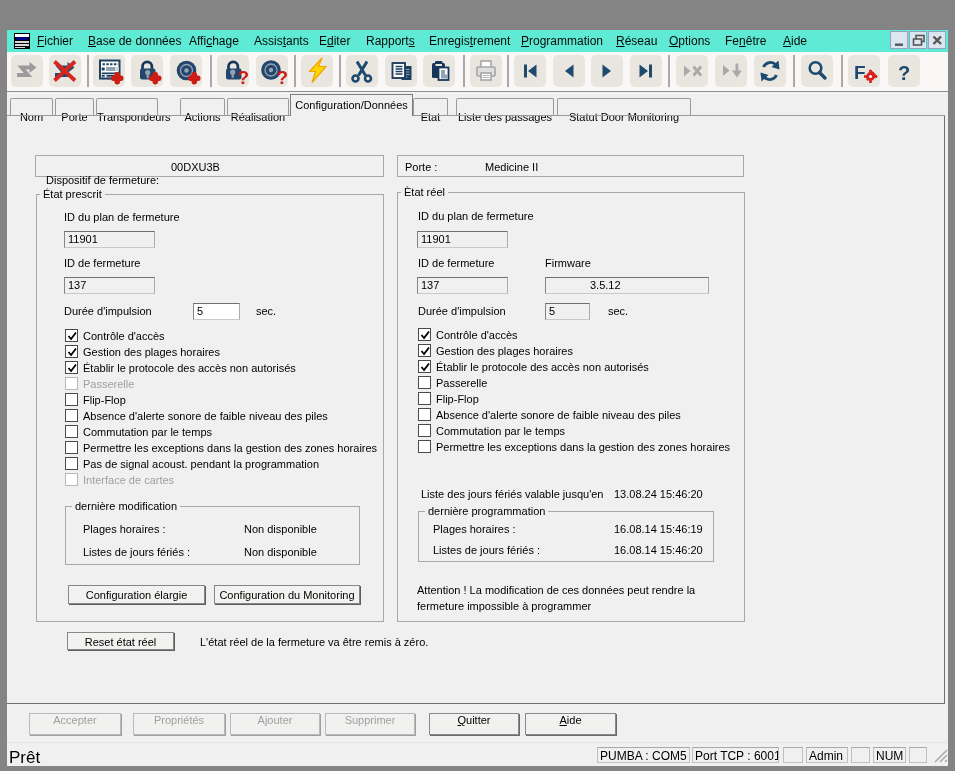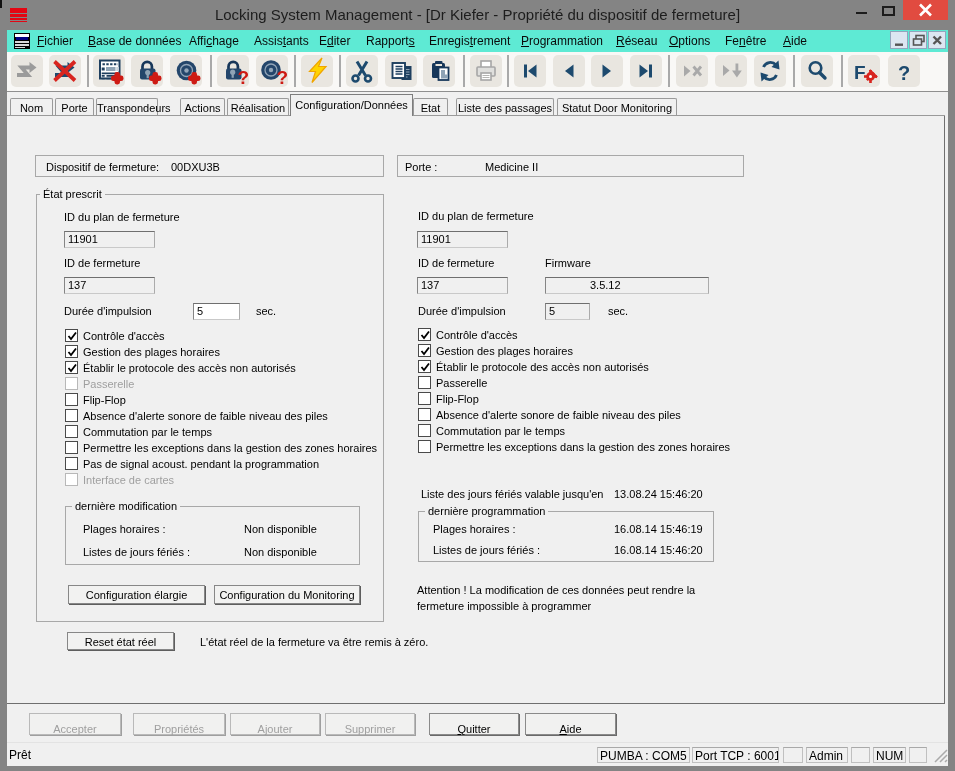--- a/index.html
+++ b/index.html
@@ -23,70 +23,55 @@
 #mdibtns { position:absolute; left:882px; top:1px; font-size:0; }
 .mdib { display:inline-block; width:18px; height:18px; background:#dce6f1; border:1px solid #92a5bd; margin-left:1px; vertical-align:top; position:relative; }
 .mdib svg { display:block; }
 
 #toolbar { position:absolute; left:7px; top:52px; width:941px; height:40px; background:#f9f8f6; border-bottom:1px solid #8f8f8f; }
 .tbtn { position:absolute; top:3px; width:32px; height:32px; background:#e9e6e0; border-radius:5px; }
 .tsep { position:absolute; top:3px; width:2px; height:32px; background:#a9a9a9; }
 
 #tabstrip { position:absolute; left:7px; top:92px; width:941px; height:23px; background:#f0f0f0; }
 #tabline { position:absolute; left:7px; top:115px; width:938px; height:1px; background:#9a9a9a; z-index:4; }
-.tab { position:absolute; top:98px; height:17px; z-index:3; background:#f0f0f0; border:1px solid #9a9a9a; border-bottom:none; border-top-left-radius:2px; border-top-right-radius:2px; font-size:11px; text-align:center; padding-top:3px; }
+.tab { position:absolute; top:98px; height:17px; z-index:3; background:#f0f0f0; border:1px solid #9a9a9a; border-bottom:none; border-top-left-radius:2px; border-top-right-radius:2px; font-size:11px; text-align:center; padding-top:12px; }
 #tabactive { position:absolute; top:94px; height:22px; background:#f0f0f0; border:1px solid #7d7d7d; border-bottom:none; z-index:5; font-size:11px; text-align:center; padding-top:4px; }
 
 #pane { position:absolute; left:7px; top:115px; width:938px; height:589px; background:#f0f0f0; border-right:1px solid #6f6f6f; border-bottom:1px solid #6f6f6f; }
 .fs { position:absolute; border:1px solid #a8a8a8; }
 .fslabel { position:absolute; top:-7px; background:#f0f0f0; padding:0 3px; font-size:11px; white-space:nowrap; }
 .lbl { position:absolute; font-size:11px; white-space:nowrap; }
 .tb { position:absolute; height:17px; background:#f0f0f0; border:1px solid; border-color:#6f6f6f #ababab #c9c9c9 #858585; font-size:11px; padding:1px 0 0 3px; }
 .tbw { background:#fff; }
 .cb { position:absolute; width:13px; height:13px; background:#fff; border:1px solid #4a4a4a; }
 .cbd { border-color:#b8b8b8; }
 .cb svg { position:absolute; left:0px; top:0px; }
 .btn { position:absolute; background:#f2f2f1; border:1px solid #878787; box-shadow:1px 1px 0 #5e5e5e; font-size:11px; text-align:center; color:#000; }
 .gray { color:#9f9f9f; }
 
-.bbtn { position:absolute; top:713px; height:22px; background:#f1f1f0; border:1px solid #8a8a8a; box-shadow:1px 1px 0 #6a6a6a; text-align:center; padding-top:9px; font-size:11px; }
+.bbtn { position:absolute; top:713px; height:22px; background:#f1f1f0; border:1px solid #8a8a8a; box-shadow:1px 1px 0 #6a6a6a; text-align:center; padding-top:0; font-size:11px; }
 .bbtn.dis { border-color:#b9b9b9; box-shadow:1px 1px 0 #9f9f9f; color:#9f9f9f; }
 
 #statusbar { position:absolute; left:7px; top:742px; width:941px; height:24px; background:#f0f0f0; border-top:1px solid #e3e3e3; }
 .sbox { position:absolute; top:4px; height:16px; border:1px solid #c0c0c0; border-top-color:#a9a9a9; font-size:12px; padding:1px 0 0 2px; white-space:nowrap; overflow:hidden; }
 #grip { position:absolute; left:927px; top:6px; width:14px; height:14px; }
 #botborder { position:absolute; left:0; top:766px; width:955px; height:5px; background:#848484; }
 #rightborder { position:absolute; left:948px; top:0; width:7px; height:771px; background:#848484; }
 #leftborder { position:absolute; left:0; top:0; width:7px; height:771px; background:#848484; }
 </style>
 </head>
 <body>
 <div id="win">
 
   <div style="position:absolute; left:7px; top:30px; width:941px; height:736px; background:#f0f0f0;"></div>
 
   <div id="leftborder"></div>
     <div id="rightborder"></div>
     <div id="botborder"></div>
 
-  <div id="titlebar">
-    <div id="notch"></div>
-    <div id="logo">
-        <div style="height:5px"></div>
-        <div style="height:3px"></div>
-        <div style="height:2px"></div>
-        <div style="height:1px"></div>
-      </div>
-    <div id="titletext">Locking System Management - [Dr Kiefer - Propriété du dispositif de fermeture]</div>
-    <div id="btnmin"></div>
-    <div id="btnmax"></div>
-    <div id="btnclose"><svg width="45" height="20">
-          <path d="M17 4.5 L28 15.5 M28 4.5 L17 15.5" stroke="#fff" stroke-width="2.6"></path>
-        </svg></div>
-  </div>
 
   <div id="menubar">
     <svg style="position:absolute;left:7px;top:3px" width="16" height="16">
       <rect x="0" y="0" width="16" height="16" fill="#000"></rect>
       <rect x="1" y="1" width="14" height="3" fill="#fff"></rect>
       <rect x="2" y="4" width="12" height="3" fill="#000080"></rect>
       <rect x="1" y="8" width="14" height="2" fill="#d8d8d8"></rect>
       <rect x="1" y="11" width="14" height="2" fill="#d8d8d8"></rect>
       <rect x="1" y="14" width="10" height="1" fill="#d8d8d8"></rect>
     </svg>
@@ -258,26 +243,26 @@
   <div id="tabstrip"></div>
   <div id="tabline"></div>
   <div class="tab" style="left:10px; width:43px;">Nom</div>
   <div class="tab" style="left:55px; width:39px;text-align:center;">Porte</div>
   <div class="tab" style="left:96px; width:62px;">Transpondeurs</div>
   <div class="tab" style="left:180px; width:45px;">Actions</div>
   <div class="tab" style="left:227px; width:62px;">Réalisation</div>
   <div id="tabactive" class="abs" style="left:290px; width:123px;">Configuration/Données</div>
   <div class="tab" style="left:413px; width:35px;">Etat</div>
   <div class="tab" style="left:456px; width:98px;">Liste des passages</div>
-  <div class="tab" style="left:557px; width:120px;">Statut Door Monitoring</div>
+  <div class="tab" style="left:557px; width:134px;">Statut Door Monitoring</div>
 
   <div id="pane"></div>
 
   <div class="fs" style="left:35px; top:155px; width:349px; height:22px; background:#f0f0f0;"></div>
-  <div class="lbl" style="left:46px; top:161px;">Dispositif de fermeture:</div>
+  <div class="lbl" style="left:46px; top:174px;">Dispositif de fermeture:</div>
   <div class="lbl" style="left:171px; top:161px;">00DXU3B</div>
   <div class="fs" style="left:36px; top:194px; width:348px; height:428px;">
     <div class="fslabel" style="left:3px;">État prescrit</div>
   </div>
   <div class="lbl" style="left:64px; top:211px;">ID du plan de fermeture</div>
   <div class="tb" style="left:64px; top:231px; width:91px;">11901</div>
   <div class="lbl" style="left:64px; top:257px;">ID de fermeture</div>
   <div class="tb" style="left:64px; top:277px; width:91px;">137</div>
   <div class="lbl" style="left:64px; top:305px;">Durée d'impulsion</div>
   <div class="tb tbw" style="left:193px; top:303px; width:47px;">5</div>
@@ -324,20 +309,23 @@
   <div class="lbl" style="left:83px; top:546px;">Listes de jours fériés :</div>
   <div class="lbl" style="left:244px; top:546px;">Non disponible</div>
   <div class="btn" style="left:68px; top:585px; width:137px; height:19px; padding-top:3px;">Configuration élargie</div>
   <div class="btn" style="left:214px; top:585px; width:146px; height:19px; padding-top:3px;">Configuration du Monitoring</div>
   <div class="btn" style="left:67px; top:632px; width:107px; height:18px; padding-top:3px;">Reset état réel</div>
   <div class="lbl" style="left:200px; top:636px;">L'état réel de la fermeture va être remis à zéro.</div>
 
   <div class="fs" style="left:397px; top:155px; width:347px; height:22px; background:#f0f0f0;"></div>
   <div class="lbl" style="left:405px; top:161px;">Porte :</div>
   <div class="lbl" style="left:485px; top:161px;">Medicine II</div>
+  <div class="fs" style="left:397px; top:192px; width:348px; height:430px;">
+    <div class="fslabel" style="left:3px;">Ètat réel</div>
+  </div>
   <div class="lbl" style="left:418px; top:210px;">ID du plan de fermeture</div>
   <div class="tb" style="left:417px; top:231px; width:91px;">11901</div>
   <div class="lbl" style="left:418px; top:257px;">ID de fermeture</div>
   <div class="lbl" style="left:545px; top:257px;">Firmware</div>
   <div class="tb" style="left:417px; top:277px; width:91px;">137</div>
   <div class="tb" style="left:545px; top:277px; width:164px;padding-left:44px;">3.5.12</div>
   <div class="lbl" style="left:418px; top:305px;">Durée d'impulsion</div>
   <div class="tb" style="left:545px; top:303px; width:45px;">5</div>
   <div class="lbl" style="left:608px; top:305px;">sec.</div>
 
@@ -382,21 +370,21 @@
   <div class="lbl" style="left:417px; top:600px;">fermeture impossible à programmer</div>
 
   <div class="bbtn dis" style="left:29px; width:92px;">Accepter</div>
   <div class="bbtn dis" style="left:133px; width:92px;">Propriétés</div>
   <div class="bbtn dis" style="left:230px; width:90px;">Ajouter</div>
   <div class="bbtn dis" style="left:325px; width:90px;">Supprimer</div>
   <div class="bbtn" style="left:429px; width:90px;"><u>Q</u>uitter</div>
   <div class="bbtn" style="left:525px; width:91px;"><u>A</u>ide</div>
 
   <div id="statusbar">
-    <div class="lbl" style="left:2px; top:5px; font-size:12px;">Prêt</div>
+    <div class="lbl" style="left:2px; top:5px; font-size:17px;">Prêt</div>
     <div class="sbox" style="left:590px; width:93px;">PUMBA : COM5</div>
     <div class="sbox" style="left:685px; width:87px;">Port TCP : 6001</div>
     <div class="sbox" style="left:776px; width:20px;"></div>
     <div class="sbox" style="left:799px; width:42px;">Admin</div>
     <div class="sbox" style="left:844px; width:19px;"></div>
     <div class="sbox" style="left:866px; width:33px;">NUM</div>
     <div class="sbox" style="left:902px; width:18px;"></div>
     <svg id="grip" width="14" height="14">
         <path d="M13 1 L1 13 M13 6 L6 13 M13 11 L11 13" stroke="#aaa" stroke-width="1.5"></path>
       </svg>

